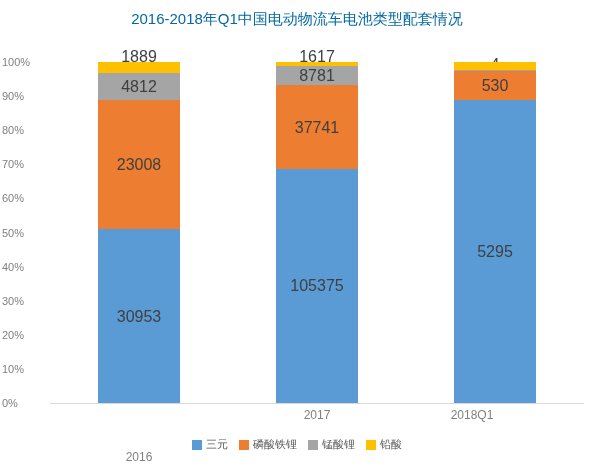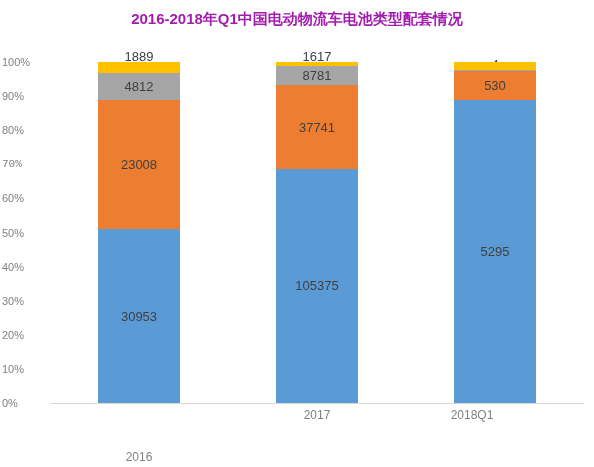--- a/index.html
+++ b/index.html
@@ -23,22 +23,22 @@
   }
 
   
   #chart-title {
     position: absolute;
     left: 0;
     top: 10px;
     width: 594px;
     text-align: center;
     font-size: 15px;
-    font-weight: bold;
-    color: #a21caf;
+    font-weight: normal;
+    color: #0369a1;
     letter-spacing: 0px;
     white-space: nowrap;
   }
 
   
   #plot-area {
     position: absolute;
     left: 50px;
     top: 62px;
     width: 534px;
@@ -83,21 +83,21 @@
     position: absolute;
     left: 0;
     width: 100%;
     box-sizing: border-box;
   }
   .seg-label {
     position: absolute;
     left: 0;
     width: 100%;
     text-align: center;
-    font-size: 13px;
+    font-size: 16px;
     color: #404040;
     white-space: nowrap;
     pointer-events: none;
   }
   .seg-label.outside {
     color: #404040;
   }
 
   
   #x-axis {
@@ -152,21 +152,21 @@
   <div id="chart-title">2016-2018年Q1中国电动物流车电池类型配套情况</div>
 
   <div id="y-axis">
       <div class="y-tick-label" style="top: 341px;">0%</div>
       <div class="y-tick-label" style="top: 306.9px;">10%</div>
       <div class="y-tick-label" style="top: 272.8px;">20%</div>
       <div class="y-tick-label" style="top: 238.7px;">30%</div>
       <div class="y-tick-label" style="top: 204.6px;">40%</div>
       <div class="y-tick-label" style="top: 170.5px;">50%</div>
       <div class="y-tick-label" style="top: 136.4px;">60%</div>
-      <div class="y-tick-label" style="top: 102.3px; font-family: Liberation Mono, monospace;">70%</div>
+      <div class="y-tick-label" style="top: 102.3px;">70%</div>
       <div class="y-tick-label" style="top: 68.2px;">80%</div>
       <div class="y-tick-label" style="top: 34.1px;">90%</div>
       <div class="y-tick-label" style="top: 0px;">100%</div>
     </div>
 
   <div id="axis-line-bottom"></div>
 
   <div id="plot-area">
       <div class="bar-group" style="left: 48px; width: 82px;">
         <div class="bar-seg" style="background: rgb(91, 155, 213); height: 173.996px; bottom: 0px;"></div>
@@ -198,14 +198,32 @@
         <div class="bar-seg" style="background: rgb(255, 192, 0); height: 7.60701px; bottom: 333.393px;"></div>
       </div>
     </div>
 
   <div id="x-axis">
       <div class="x-tick-label" style="left: 89px; margin-top: 42px;">2016</div>
       <div class="x-tick-label" style="left: 267px;">2017</div>
       <div class="x-tick-label" style="left: 422px;">2018Q1</div>
     </div>
 
+  <div id="legend">
+      <div class="legend-item">
+        <span class="legend-swatch" style="background: rgb(91, 155, 213);"></span>
+        <span class="legend-label">三元</span>
+      </div>
+      <div class="legend-item">
+        <span class="legend-swatch" style="background: rgb(237, 125, 49);"></span>
+        <span class="legend-label">磷酸铁锂</span>
+      </div>
+      <div class="legend-item">
+        <span class="legend-swatch" style="background: rgb(165, 165, 165);"></span>
+        <span class="legend-label">锰酸锂</span>
+      </div>
+      <div class="legend-item">
+        <span class="legend-swatch" style="background: rgb(255, 192, 0);"></span>
+        <span class="legend-label">铅酸</span>
+      </div>
+    </div>
 
 </div>
 
 </body></html>

